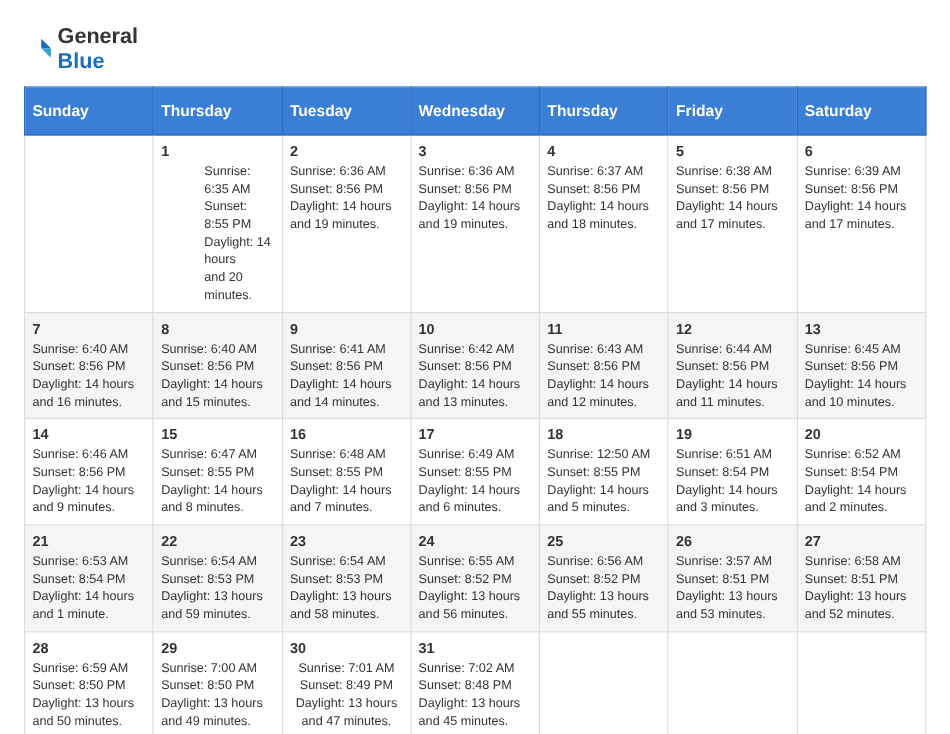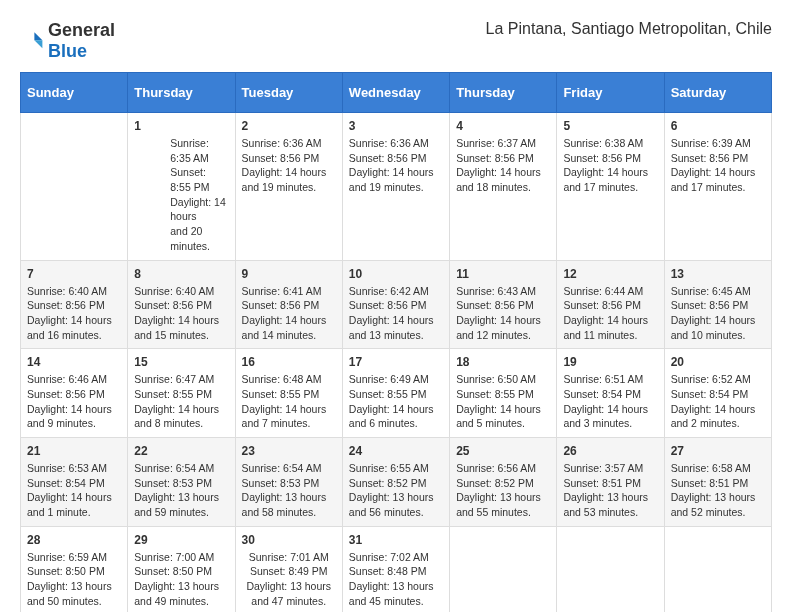--- a/index.html
+++ b/index.html
@@ -103,21 +103,20 @@
     <svg class="logo-icon" viewBox="0 0 30 30" xmlns="http://www.w3.org/2000/svg">
       <polygon points="18,4 28,14 18,14" fill="#1a6fbd"></polygon>
       <polygon points="18,14 28,14 28,24" fill="#3a9fd5"></polygon>
     </svg>
     <div>
       <span class="logo-text-general">General</span><br>
       <span class="logo-text-blue">Blue</span>
     </div>
   </div>
   <div class="title-area">
-    <div class="location-title">La Pintana, Santiago Metropolitan, Chile</div>
   </div>
 </div>
 
 <table>
   <thead>
     <tr>
       <th>Sunday</th>
       <th>Thursday</th>
       <th>Tuesday</th>
       <th>Wednesday</th>
@@ -247,21 +246,21 @@
         </td>
         <td>
           <div class="day-number">17</div>
           <div class="day-detail" style="white-space: pre-line;">Sunrise: 6:49 AM
 Sunset: 8:55 PM
 Daylight: 14 hours
 and 6 minutes.</div>
         </td>
         <td>
           <div class="day-number">18</div>
-          <div class="day-detail" style="white-space: pre-line;">Sunrise: 6:50 AM
+          <div class="day-detail" style="white-space: pre-line;">Sunrise: 12:50 AM
 Sunset: 8:55 PM
 Daylight: 14 hours
 and 5 minutes.</div>
         </td>
         <td>
           <div class="day-number">19</div>
           <div class="day-detail" style="white-space: pre-line;">Sunrise: 6:51 AM
 Sunset: 8:54 PM
 Daylight: 14 hours
 and 3 minutes.</div>

